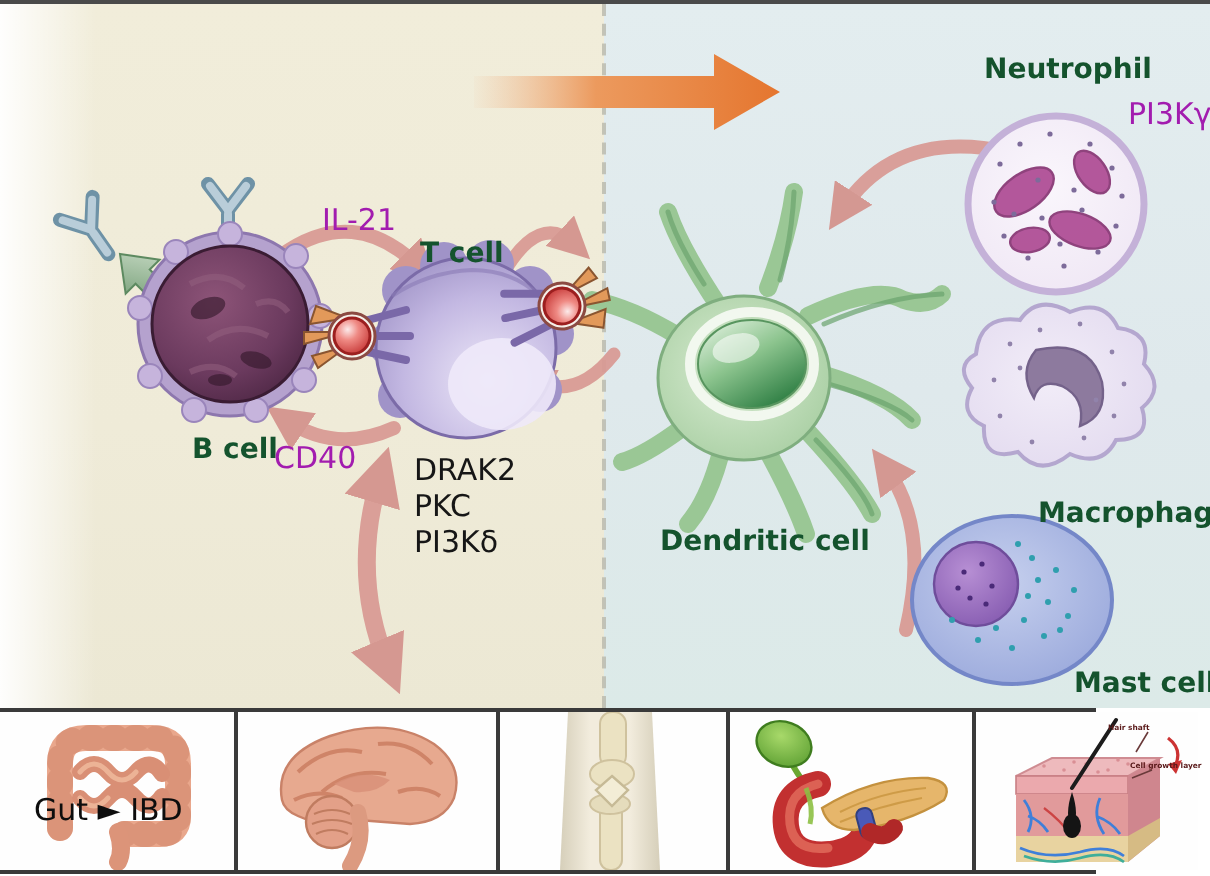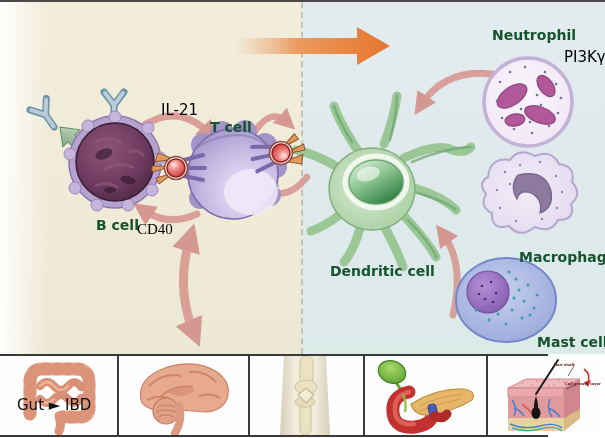--- a/index.html
+++ b/index.html
@@ -13,21 +13,21 @@
               background:linear-gradient(180deg,#f1edda 0%,#efebd8 60%,#ece8d4 100%); }
   .bg-right { position:absolute; left:302px; top:0; width:303px; height:352px;
               background:linear-gradient(180deg,#e3edef 0%,#dfe9ec 55%,#dceae8 100%); }
   .left-fade{ position:absolute; left:0; top:0; width:48px; height:352px;
               background:linear-gradient(90deg,rgba(255,255,255,.95),rgba(255,255,255,0)); }
   .divider  { position:absolute; left:301px; top:0; width:0; height:352px;
               border-left:2px dashed #b9b9ad; opacity:.8; }
   #cells-svg{ position:absolute; left:0; top:0; }
   .lbl { position:absolute; white-space:nowrap; line-height:1.1; }
   .lbl-blue  { color:#14532d; font-size:14px; font-weight:600; }
-  .lbl-black { color:#000000; font-size:15px; font-weight:500; }
+  .lbl-black { color:#a21caf; font-size:15px; font-weight:500; }
   .kinase-list div { font-size:15px; color:#161616; font-weight:500; line-height:18px; }
   
   .strip { position:absolute; left:0; top:352px; width:548px; height:83px;
            display:flex; border-top:2px solid #3a3a3a; border-bottom:2px solid #3a3a3a;
            background:#fff; }
   .panel { position:relative; height:100%; background:#fefefe; border-right:2px solid #3a3a3a; }
   .panel:last-child { border-right:none; }
   .p-gut{width:119px}.p-brain{width:131px}.p-knee{width:115px}.p-pancreas{width:123px}.p-skin{width:113px}
   .gut-label { position:absolute; left:17px; top:40px; font-size:15px; color:#0d0d0d; font-weight:500; }
   .skin-ann { position:absolute; font-size:6px; transform:scale(.62); transform-origin:left top;
@@ -300,21 +300,26 @@
         <circle cx="498" cy="312" r="1.5"></circle>
           <circle cx="519" cy="288" r="1.5"></circle>
           <circle cx="509" cy="270" r="1.5"></circle>
       </g>
     </g>
   </svg>
 
   <div class="lbl lbl-black" style="left:161px; top:100px;">IL-21</div>
   <div class="lbl lbl-blue" style="left:210px; top:118px;text-align:right;">T cell</div>
   <div class="lbl lbl-blue" style="left:96px; top:216px;">B cell</div>
-  <div class="lbl lbl-black" style="left:137px; top:219px;font-family:Liberation Serif, serif;">CD40</div>
+  <div class="lbl lbl-black" style="left:137px; top:219px;">CD40</div>
+  <div class="lbl kinase-list" style="left:207px; top:224px;">
+    <div>DRAK2</div>
+    <div>PKC</div>
+    <div>PI3Kδ</div>
+  </div>
   <div class="lbl lbl-blue" style="left:330px; top:262px;">Dendritic cell</div>
   <div class="lbl lbl-blue" style="left:492px; top:26px;">Neutrophil</div>
   <div class="lbl lbl-black" style="left:564px; top:47px;">PI3Kγ</div>
   <div class="lbl lbl-blue" style="left:519px; top:248px;">Macrophage</div>
   <div class="lbl lbl-blue" style="left:537px; top:333px;">Mast cell</div>
 
   <div class="strip">
 
     <div class="panel p-gut">
       <svg width="117" height="79" viewBox="0 0 117 79">

